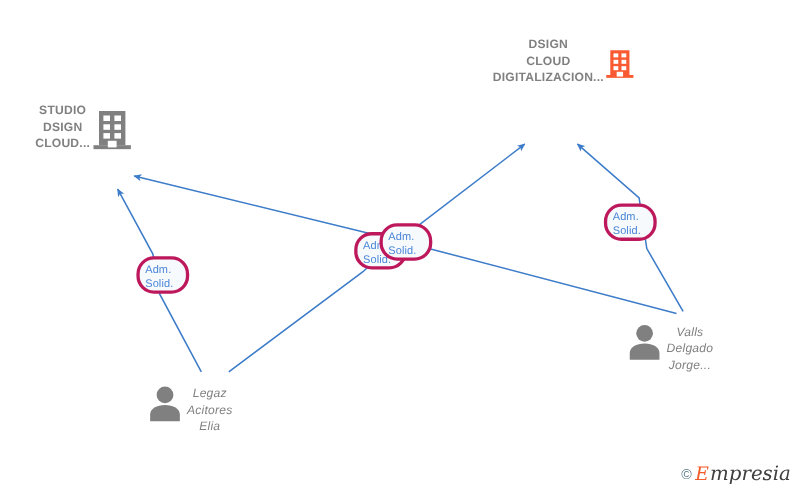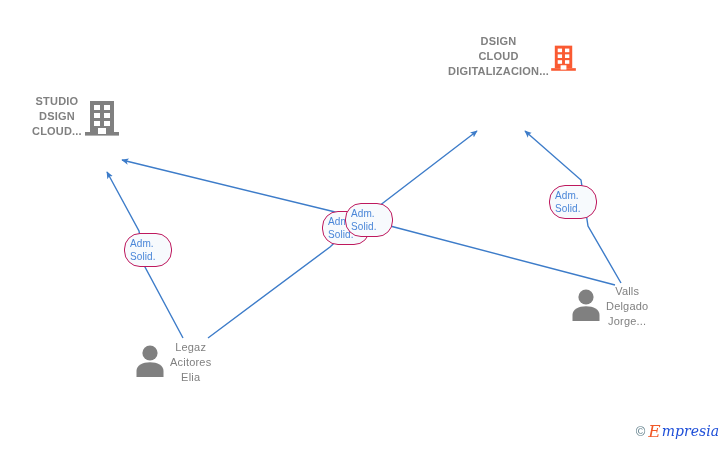--- a/index.html
+++ b/index.html
@@ -48,28 +48,29 @@
   }
   .node-icon {
     width: 40px;
     height: 40px;
     display: block;
   }
   .node-label-top {
     margin-bottom: 3px;
   }
   .node-label-bottom {
-    margin-top: 3px;
+    margin-top: 14px;
+    font-style: italic;
   }
   .edge-label {
     position: absolute;
     box-sizing: border-box;
     width: 48px;
     height: 34px;
-    border: 1px solid #be185d;
+    border: 3px solid #be185d;
     border-radius: 16px;
     background: #f7fafd;
     color: #4a86d8;
     font-size: 10px;
     line-height: 13px;
     text-align: left;
     padding: 3px 0 0 5px;
     letter-spacing: 0.1px;
   }
   .edge-label span {
@@ -88,24 +89,24 @@
     color: #5a7a86;
     font-size: 13px;
   }
   #watermark .wm-e {
     color: #f15a29;
     font-family: "DejaVu Serif", serif;
     font-style: italic;
     font-size: 17px;
   }
   #watermark .wm-rest {
-    color: #1d4ed8;
+    color: #404040;
     font-family: "DejaVu Serif", serif;
     font-style: italic;
-    font-size: 14px;
+    font-size: 18px;
     margin-left: -2px;
   }
 </style>
 </head>
 <body>
 
 <div id="graph-canvas">
 
   <svg id="edges-layer" viewBox="0 0 728 450" width="728" height="450" xmlns="http://www.w3.org/2000/svg">
     <defs>

